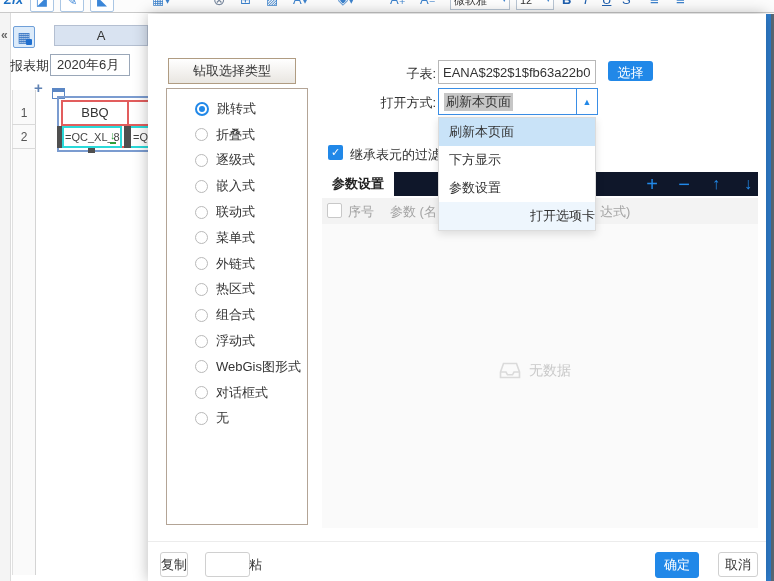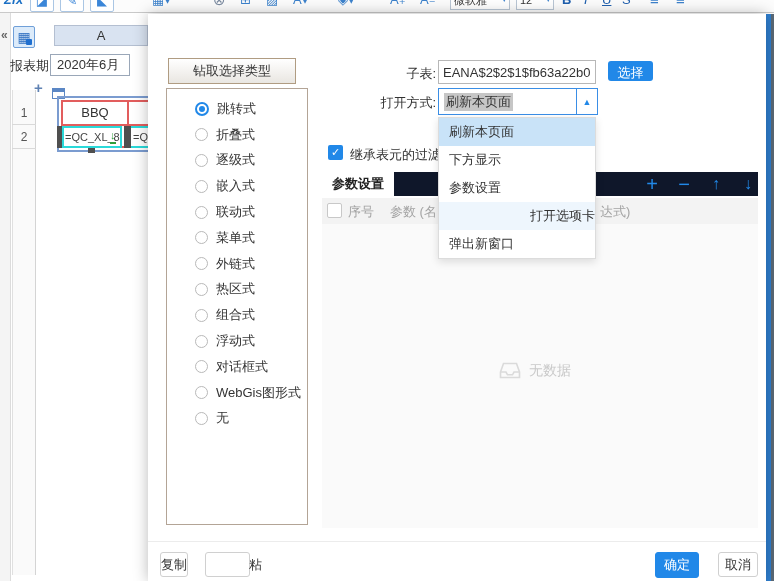--- a/index.html
+++ b/index.html
@@ -213,27 +213,27 @@
           <span class="radio-label" data-name="radio-label">热区式</span>
         </div>
         <div class="radio-item" data-name="drill-type-option-8">
           <span class="radio" data-name="radio-icon"></span>
           <span class="radio-label" data-name="radio-label">组合式</span>
         </div>
         <div class="radio-item" data-name="drill-type-option-9">
           <span class="radio" data-name="radio-icon"></span>
           <span class="radio-label" data-name="radio-label">浮动式</span>
         </div>
+        <div class="radio-item" data-name="drill-type-option-12">
+          <span class="radio" data-name="radio-icon"></span>
+          <span class="radio-label" data-name="radio-label">WebGis图形式</span>
+        </div>
         <div class="radio-item" data-name="drill-type-option-13">
           <span class="radio" data-name="radio-icon"></span>
           <span class="radio-label" data-name="radio-label">对话框式</span>
-        </div>
-        <div class="radio-item" data-name="drill-type-option-12">
-          <span class="radio" data-name="radio-icon"></span>
-          <span class="radio-label" data-name="radio-label">WebGis图形式</span>
         </div>
         <div class="radio-item" data-name="drill-type-option-14">
           <span class="radio" data-name="radio-icon"></span>
           <span class="radio-label" data-name="radio-label">无</span>
         </div>
       </div>
 
     <span class="fld-label" style="left:222px;top:51px;width:66px;" data-name="subtable-label">子表:</span>
     <input class="sub-input" readonly="" data-name="subtable-input" value="EANA$2$2$1$fb63a22b082" style="">
     <button class="choose-btn" data-name="choose-button">选择</button>
@@ -272,21 +272,20 @@
         <path d="M3.5 12 H9 L10.5 14.8 H15.5 L17 12 H22.5" fill="none" stroke="#dadada" stroke-width="1.6"></path>
       </svg>
       <span class="txt" data-name="empty-text">无数据</span>
     </div>
 
     <div class="dropdown" id="dd-list" data-name="open-mode-dropdown">
         <div class="dd-item dd-sel" data-name="open-mode-option-0">刷新本页面</div>
         <div class="dd-item" data-name="open-mode-option-1">下方显示</div>
         <div class="dd-item" data-name="open-mode-option-2">参数设置</div>
         <div class="dd-item dd-hov" data-name="open-mode-option-3">打开选项卡</div>
-        <div class="dd-item" data-name="open-mode-option-4">弹出新窗口</div>
       </div>
 
     <div class="footer-div" data-name="footer-divider"></div>
     <button class="btn" style="left:12px;top:538px;width:28px;" data-name="copy-button">复制</button>
     <button class="btn" style="left:57px;top:538px;width:28px;padding-left:43px;" data-name="paste-button">粘贴</button>
     <button class="btn btn-primary" style="left:507px;top:538px;width:44px;" data-name="ok-button">确定</button>
     <button class="btn" style="left:570px;top:538px;width:40px;" data-name="cancel-button">取消</button>
   </div>
 </div>
 

